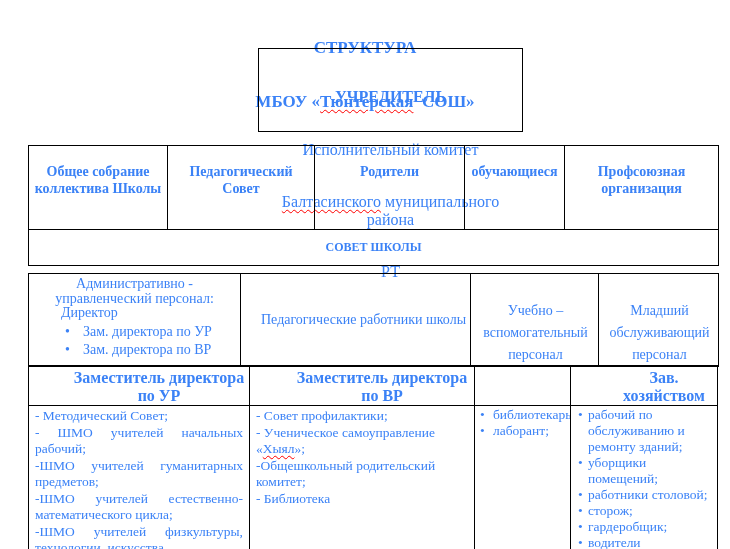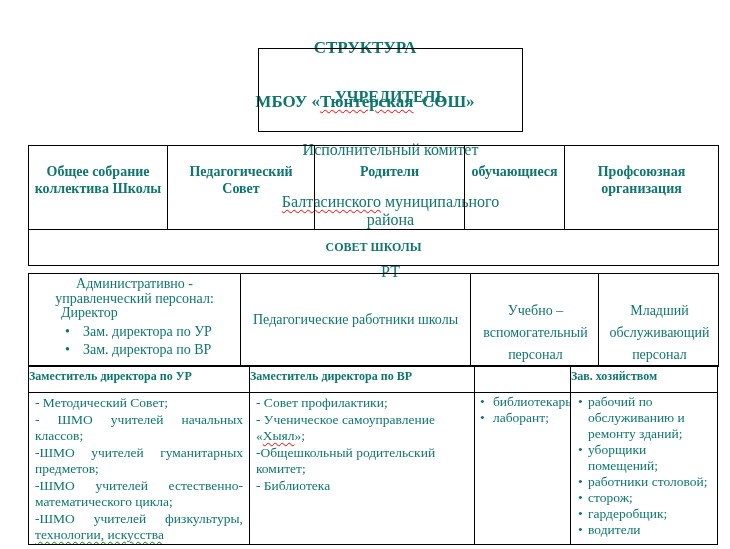--- a/index.html
+++ b/index.html
@@ -1,17 +1,17 @@
 <!DOCTYPE html>
 <html><head>
 <meta charset="utf-8">
 <style>
   html,body{margin:0;padding:0;background:#fff;}
   .page{position:relative;width:730px;height:549px;background:#ffffff;
-        font-family:"Liberation Serif","DejaVu Serif",serif;color:#0f766e;overflow:hidden;}
+        font-family:"Liberation Serif","DejaVu Serif",serif;color:#3b82f6;overflow:hidden;}
 
   
   .doc-title{position:absolute;top:3px;left:0;width:730px;text-align:center;
              font-weight:bold;font-size:17px;line-height:18px;white-space:pre-wrap;}
 
   
   .founder{position:absolute;left:258px;top:48px;width:265px;height:84px;
            border:1.5px solid #000;box-sizing:border-box;text-align:center;
            font-size:16px;line-height:17.5px;padding-top:4px;white-space:pre-wrap;}
   .founder .head{font-weight:bold;}
@@ -26,26 +26,26 @@
   .t1 td.c{height:84px;text-align:center;font-weight:bold;font-size:14px;line-height:17px;padding:17px 4px 0 4px;}
 
   
   .t2{left:28px;top:273px;width:690px;border-radius:30px;}
   .t2 td{height:84px;font-size:14px;}
   .t2 td.admin{padding:3px 2px 0 2px;}
   .admin .cline{text-align:center;line-height:14.5px;}
   .admin .dir{padding-left:30px;line-height:14.5px;}
   .admin .li{display:flex;padding-left:34px;margin-top:3px;line-height:15.5px;}
   .admin .li .dot{width:18px;flex:0 0 18px;}
-  .t2 td.mid{vertical-align:middle;padding-left:12px;}
+  .t2 td.mid{vertical-align:middle;padding-left:20px;}
   .t2 td.low{vertical-align:top;padding:26px 6px 0 8px;line-height:22px;text-align:center;}
 
   
   .t3{left:28px;top:365px;width:689px;}
-  .t3 td.hd{height:27px;font-weight:bold;font-size:12px;padding-top:3px;}
+  .t3 td.hd{height:27px;text-align:center;font-weight:bold;font-size:16px;padding-top:3px;padding-left:40px;}
   .t3 td.bd{height:145px;font-size:13.5px;line-height:16px;padding:1px 5px 0 5px;}
   .t3 p{margin:1px;}
   .t3 .just p{text-align:justify;}
   .blist .li{display:flex;line-height:16px;}
   .blist.tight .li{padding-left:2px;}
   .blist .dot{flex:0 0 13px;width:13px;}
   .blist.tight .dot{flex:0 0 10px;width:10px;}
 
   
   .sq-red{text-decoration:underline wavy #ff0000 1px;text-underline-offset:2px;text-align:center;}
@@ -129,21 +129,21 @@
     <tbody>
         <tr>
       <td class="hd">Заместитель директора по УР</td>
       <td class="hd">Заместитель директора по ВР</td>
       <td class="hd"></td>
       <td class="hd">Зав. хозяйством</td>
     </tr>
     <tr>
       <td class="bd just">
         <p>- Методический Совет;</p>
-        <p>- ШМО учителей начальных классов;</p>
+        <p>- ШМО учителей начальных рабочий;</p>
         <p>-ШМО учителей гуманитарных предметов;</p>
         <p>-ШМО учителей естественно-математического цикла;</p>
         <p><span>-ШМО учителей физкультуры, </span><span class="sq-green">технологии, искусства</span></p>
       </td>
       <td class="bd">
         <p>- Совет профилактики;</p>
         <p><span>- Ученическое самоуправление «</span><span class="sq-red">Хыял</span><span>»;</span></p>
         <p>-Общешкольный родительский комитет;</p>
         <p>- Библиотека</p>
       </td>

